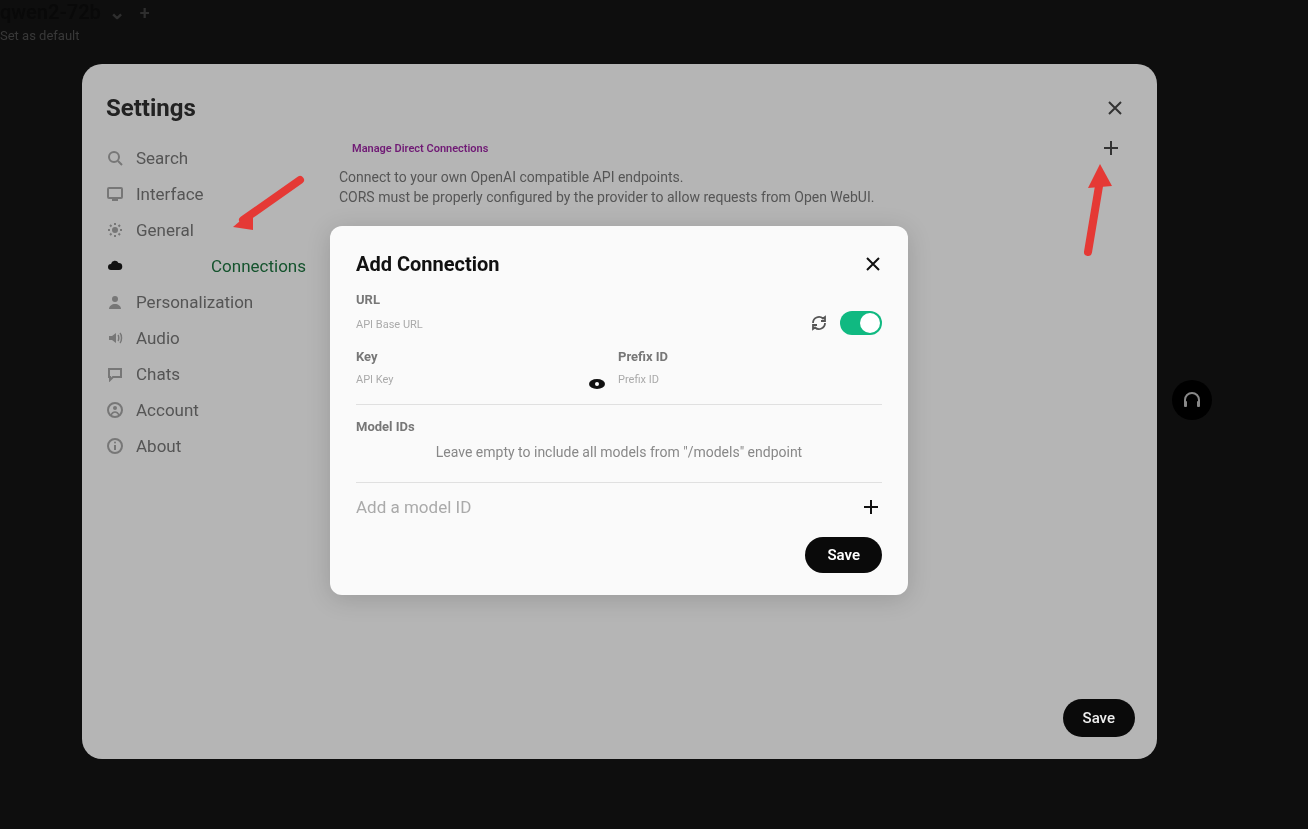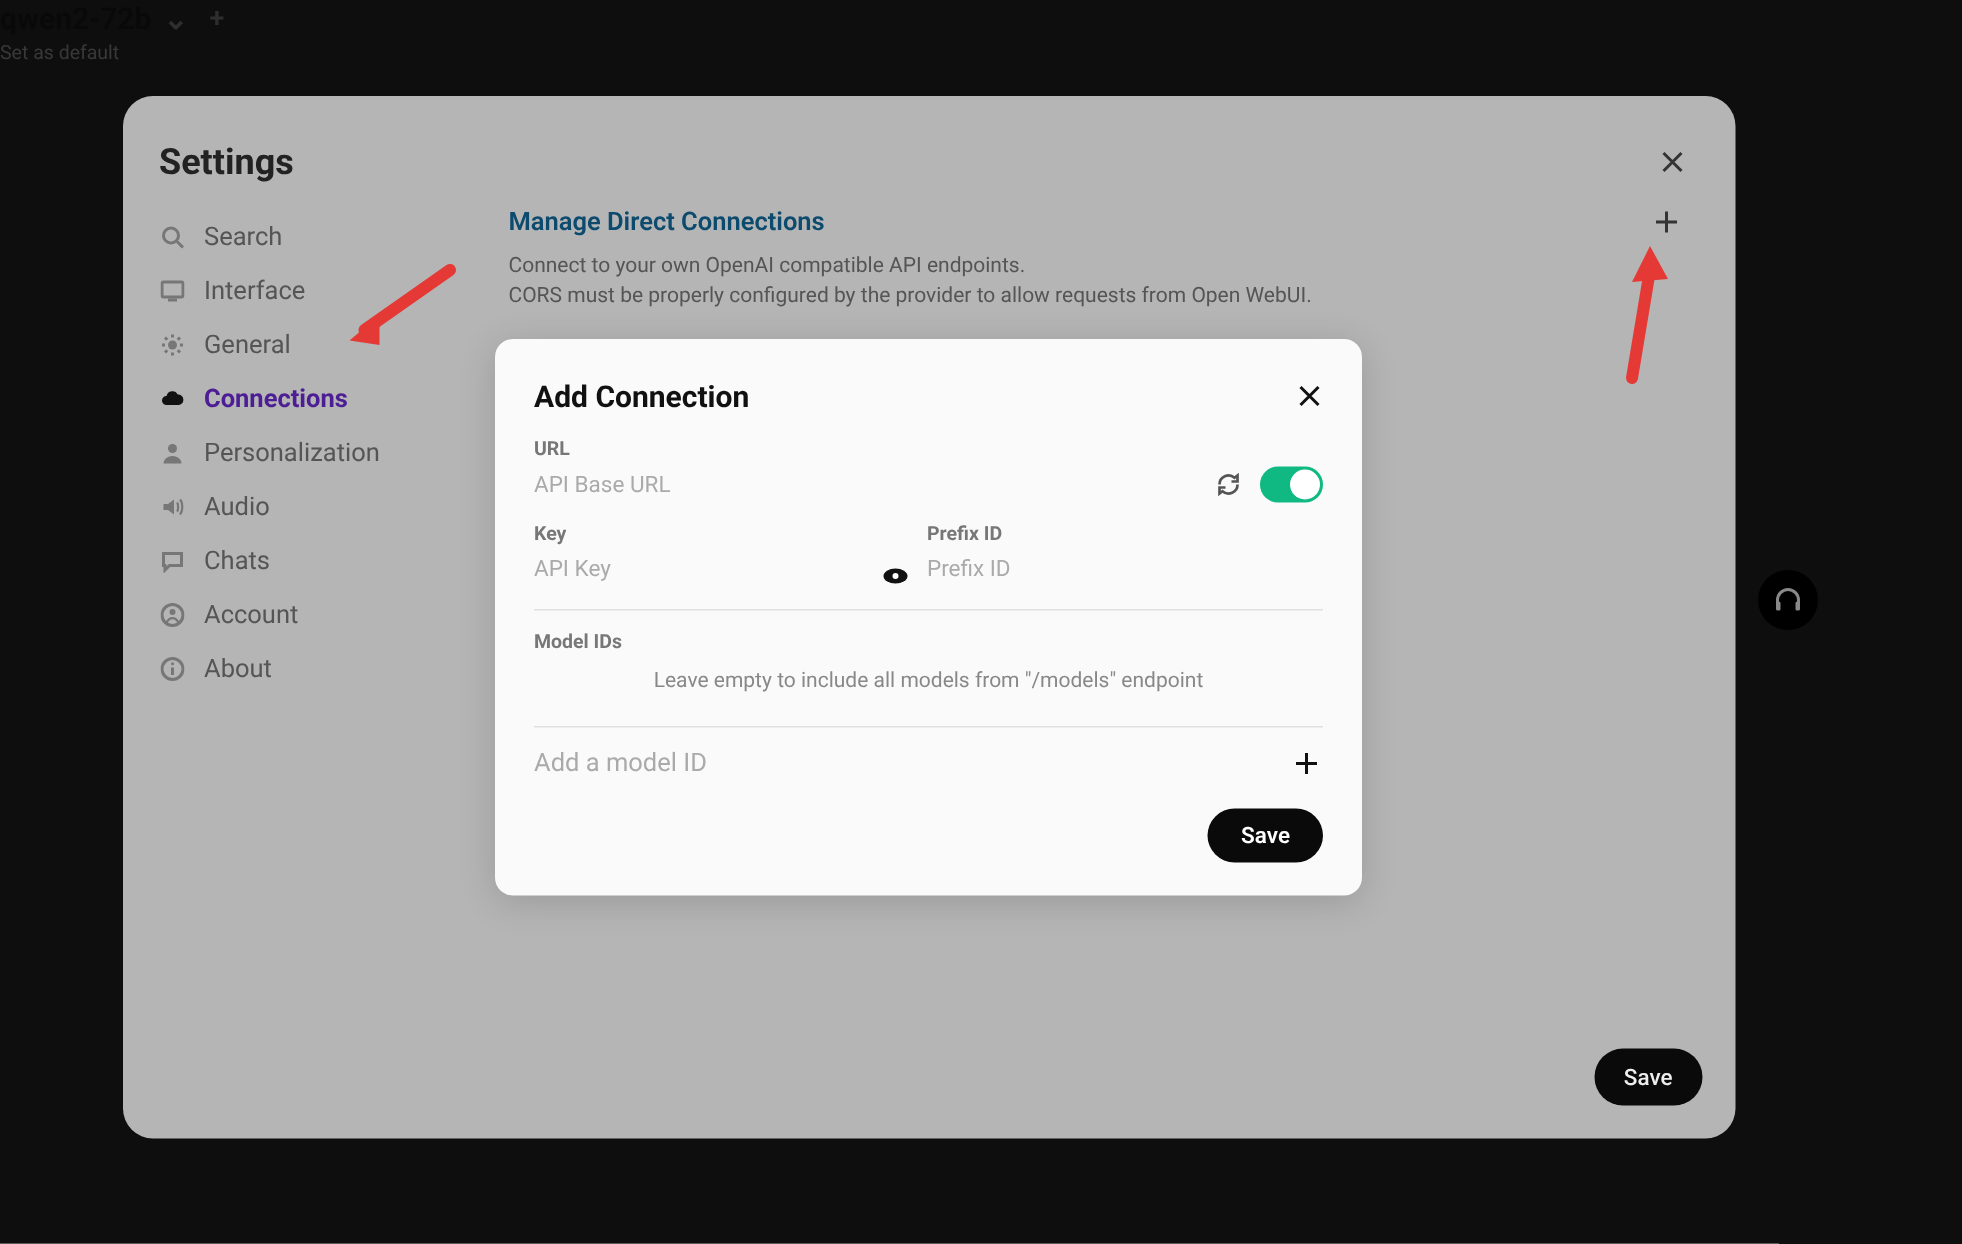--- a/index.html
+++ b/index.html
@@ -14,40 +14,40 @@
 
 
 .settings-panel { position: absolute; left: 82px; top: 64px; width: 1075px; height: 695px; background: #b5b5b5; border-radius: 20px; padding: 30px 30px 24px 24px; }
 .settings-header { display: flex; justify-content: space-between; align-items: center; margin-bottom: 14px; }
 .settings-title { font-size: 24px; font-weight: 700; color: #222; }
 .close-x { font-size: 20px; font-weight: 400; color: #333; cursor: pointer; padding:4px; }
 
 .settings-body { display: flex; height: calc(100% - 50px); gap: 29px; }
 .sidebar { width: 200px; padding-top:4px; }
 .sidebar-item { display: flex; align-items: center; gap: 12px; padding: 8px 0; font-size: 17px; color: #555; cursor: pointer; }
-.sidebar-item.active { color: #4c1d95; font-weight: 700; }
+.sidebar-item.active { color: #14532d; font-weight: 400; justify-content: space-between; }
 .sidebar-icon { width: 18px; height: 18px; display: inline-flex; align-items:center; justify-content:center; }
 
 .main { flex: 1; padding-left: 4px; position: relative; }
 .main-header { display: flex; justify-content: space-between; align-items: center; margin-bottom: 8px; }
-.main-title { font-size: 17px; font-weight: 600; color: #0c4a6e; }
+.main-title { font-size: 11px; font-weight: 600; color: #701a75; margin-left: 13px; }
 .plus-btn { font-size: 22px; font-weight: 400; color: #333; cursor: pointer; padding: 4px 8px; }
 .main-desc { font-size: 14px; color: #555; line-height: 1.4; }
 
 .save-btn-bottom { position: absolute; bottom: 22px; right: 22px; background: #0a0a0a; color: #eee; padding: 10px 20px; border-radius: 24px; font-size: 15px; font-weight: 500; border:none; cursor:pointer; }
 
 
 .modal { position: absolute; left: 330px; top: 226px; width: 578px; background: #fafafa; border-radius: 12px; padding: 26px 26px 22px 26px; box-shadow: 0 4px 24px rgba(0,0,0,0.15); }
 .modal-header { display: flex; justify-content: space-between; align-items: center; margin-bottom: 16px; }
 .modal-title { font-size: 20px; font-weight: 700; color: #111; }
 .modal-close { font-size: 18px; color: #111; cursor: pointer; padding:2px; }
 
 .field-label { font-size: 13px; color: #777; font-weight: 700; margin-bottom: 4px; }
 .url-row { display: flex; align-items: center; gap: 10px; margin-bottom: 14px; }
-.text-input { border: none; background: transparent; font-size: 15px; color: #14532d; outline: none; width: 100%; padding: 2px 0; }
+.text-input { border: none; background: transparent; font-size: 11px; color: #14532d; outline: none; width: 100%; padding: 2px 0; }
 .text-input::placeholder { color: #aaa; }
 .url-input-wrap { flex: 1; }
 .refresh-icon { width: 20px; color: #555; cursor:pointer; }
 .toggle { width: 42px; height: 24px; background: #10b981; border-radius: 12px; position: relative; cursor:pointer; }
 .toggle-knob { position: absolute; right: 2px; top: 2px; width: 20px; height: 20px; background: #fff; border-radius: 50%; }
 
 .key-row { display: flex; gap: 12px; margin-bottom: 16px; }
 .key-col { position: relative; }
 .key-col.key { flex: 0 0 250px; }
 .key-col.prefix { flex: 1; }

